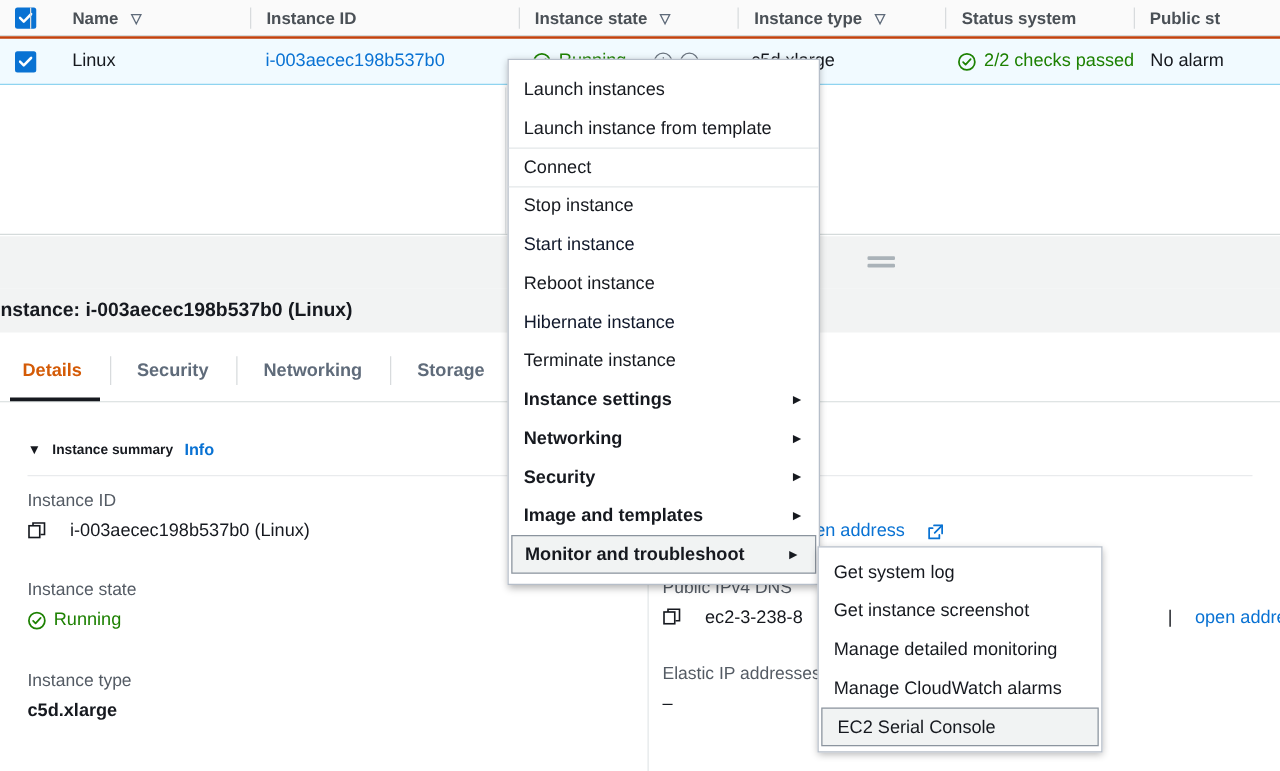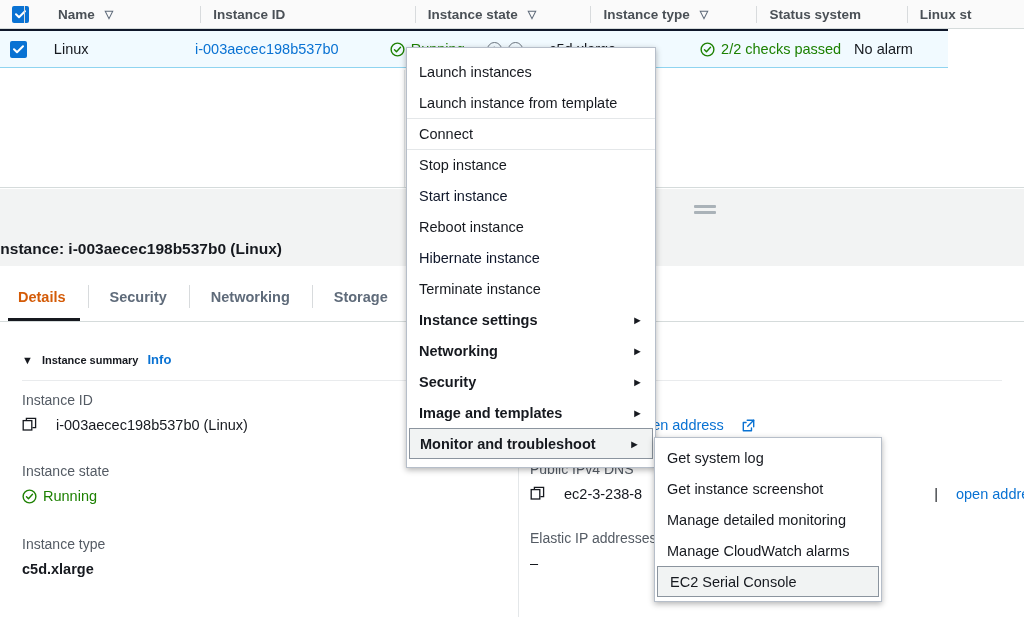--- a/index.html
+++ b/index.html
@@ -34,24 +34,24 @@
   .sort-ico { margin-left: 10px; font-size: 11px; color:#5f6b7a; }
   .chk-cell { width: 42px; display:flex; align-items:center; justify-content:center; }
 
   .checkbox {
     width: 17px; height: 17px; border-radius: 2px;
     background: #0972d3; display: flex; align-items: center; justify-content: center;
   }
   .checkbox svg { display:block; }
 
   .trow {
-    position: absolute; left: 0; top: 29px; width: 948px; height: 39px;
+    position: absolute; left: 0; top: 29px; width: 1024px; height: 39px;
     display: flex; align-items: center;
     background: #f1faff;
-    border-top: 2px solid #0f172a;
+    border-top: 2px solid #c2410c;
     border-bottom: 1px solid #8fd4f0;
   }
   .td { font-size: 14.5px; display: flex; align-items: center; height: 100%; white-space: nowrap; }
   .link { color: #0972d3; }
   .green { color: #1d8102; }
   .state-wrap { display:flex; align-items:center; gap:6px; }
   .circ-btn {
     width: 15px; height: 15px; border-radius: 50%;
     border: 1.4px solid #6b7580; display:inline-flex;
     align-items:center; justify-content:center;
@@ -176,21 +176,21 @@
         <div class="divider"></div>
         <span>Instance type</span>
         <span class="sort-ico">▽</span>
       </div>
       <div class="th" style="width:154px; padding-left:13px;">
         <div class="divider"></div>
         <span>Status system</span>
       </div>
       <div class="th" style="width:120px; padding-left:13px;">
         <div class="divider"></div>
-        <span>Linux st</span>
+        <span>Public st</span>
       </div>
     </div>
 
     <div class="trow">
       <div class="chk-cell">
         <div class="checkbox">
           <svg width="11" height="9" viewBox="0 0 11 9">
               <path d="M1 4.3 L4 7.3 L10 1.2" stroke="#fff" stroke-width="2" fill="none" stroke-linecap="round" stroke-linejoin="round"></path>
             </svg>
         </div>

